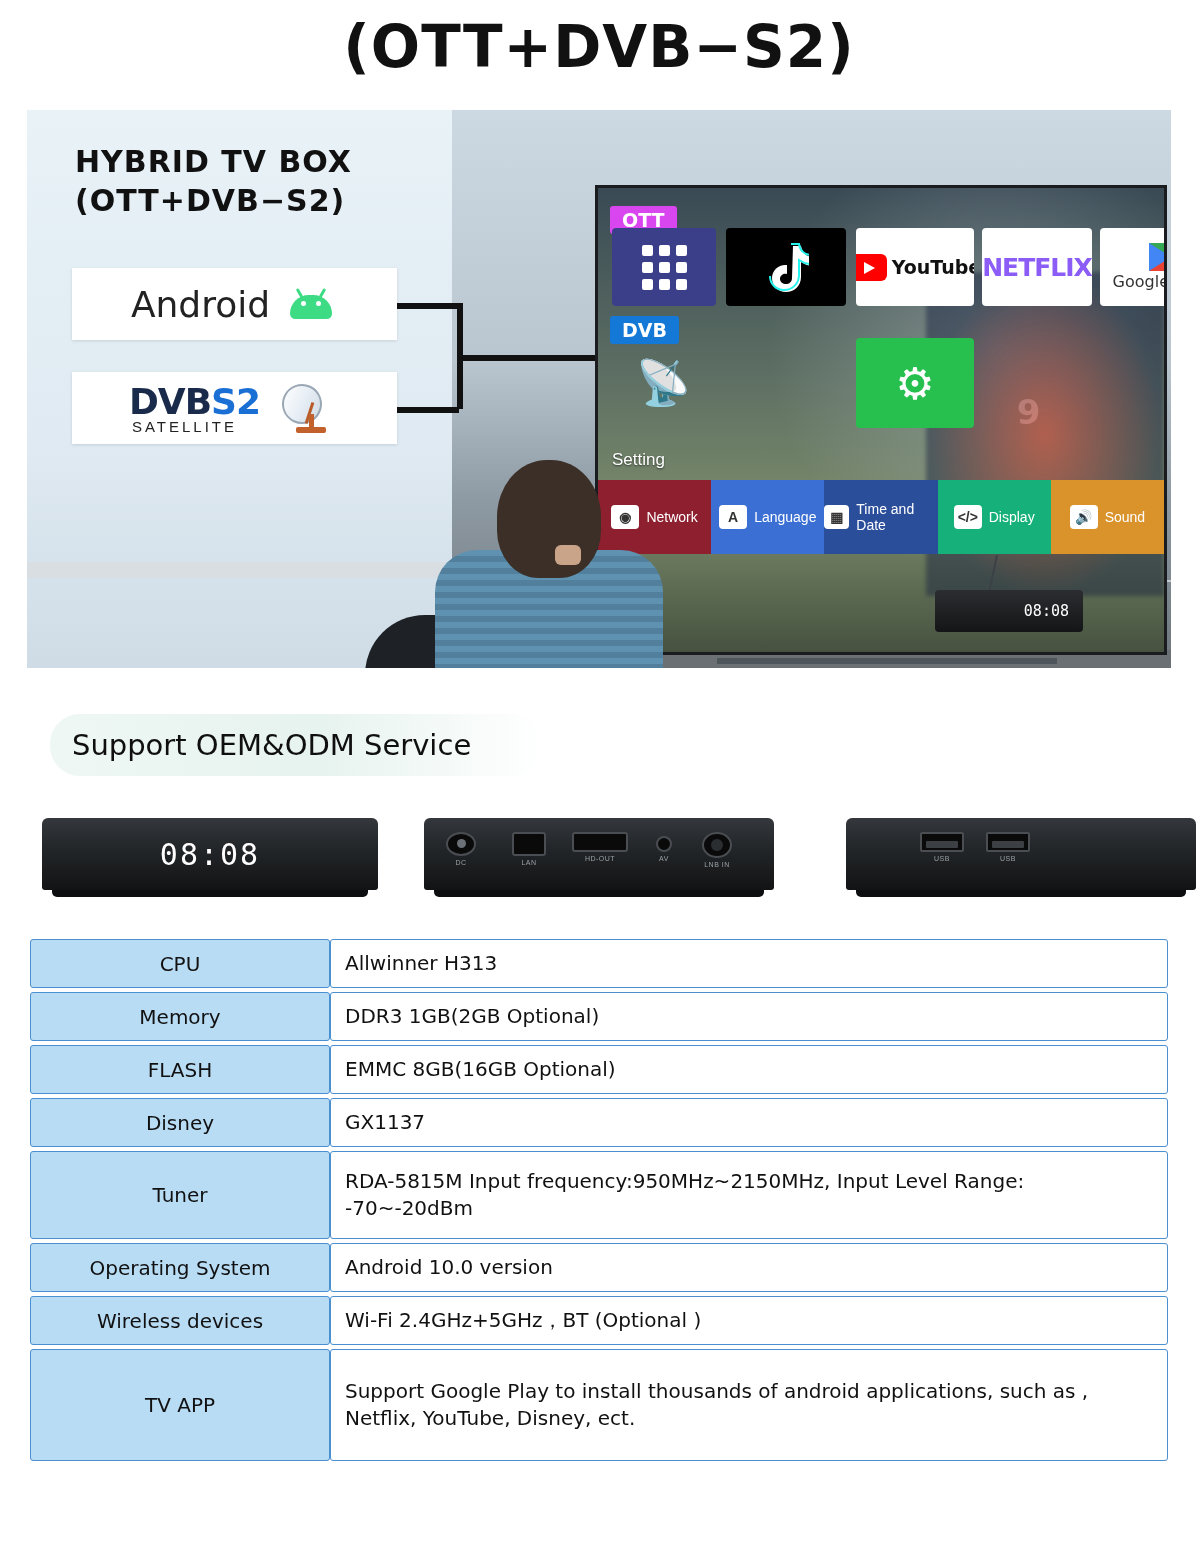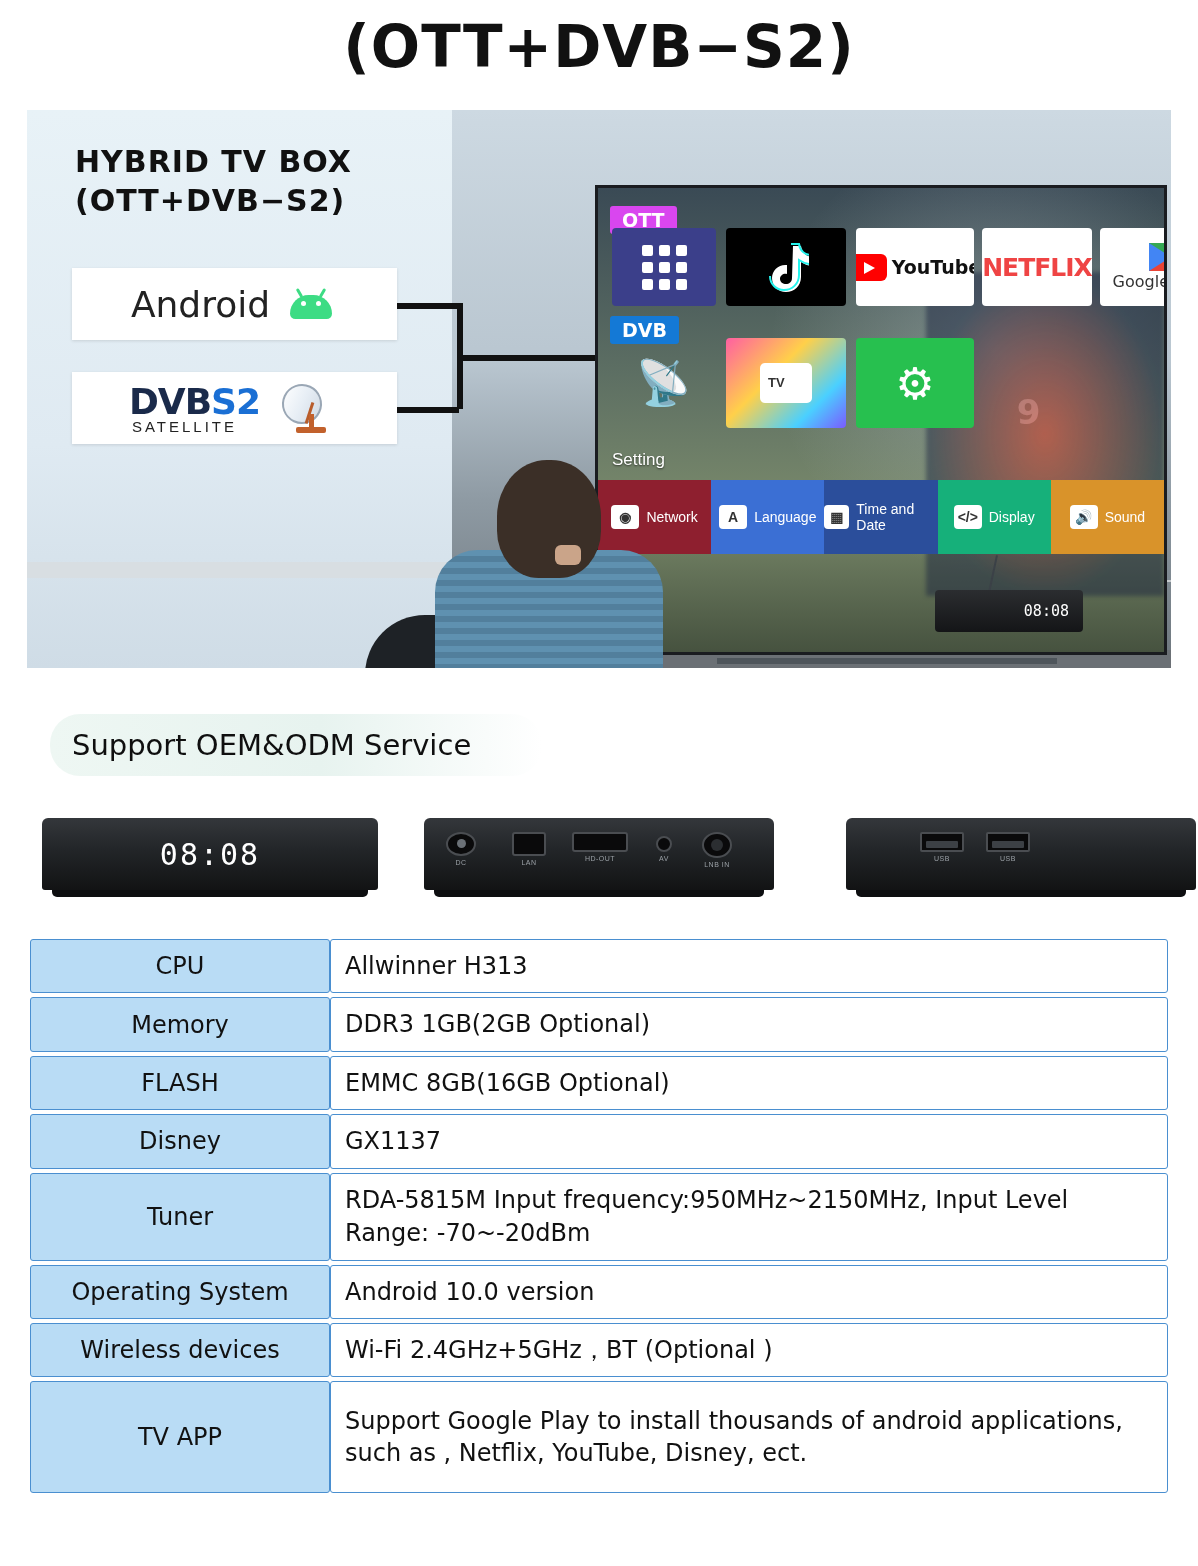--- a/index.html
+++ b/index.html
@@ -161,21 +161,21 @@
 
   .yt-logo { display:flex; align-items:center; gap:5px; }
   .yt-play {
     width: 38px; height: 27px; background:#ff0000; border-radius:6px; position:relative;
   }
   .yt-play::after {
     content:""; position:absolute; left:15px; top:8px;
     border-left: 11px solid #fff; border-top: 6px solid transparent; border-bottom: 6px solid transparent;
   }
   .yt-word { font-size:19px; font-weight:bold; color:#111; font-family:"DejaVu Sans",sans-serif;}
-  .netflix-word { color:#ef4444; font-weight:bold; font-size:25px; letter-spacing:-1px; font-family:"DejaVu Sans",sans-serif;}
+  .netflix-word { color:#8b5cf6; font-weight:bold; font-size:25px; letter-spacing:-1px; font-family:"DejaVu Sans",sans-serif;}
   .gplay { display:flex; flex-direction:column; align-items:center; gap:1px; }
   .gplay-tri {
     width:0;height:0;
     border-top: 14px solid #34a853;
     border-bottom: 14px solid #ea4335;
     border-left: 22px solid #4285f4;
     position:relative;
   }
   .gplay-word { font-size:16px; color:#333; font-family:"DejaVu Sans",sans-serif;}
 
@@ -298,21 +298,21 @@
   .hole-usb::after { content:""; display:block; height:7px; background:#3c4045; margin:7px 4px 0 4px; border-radius:1px;}
 
   
   .spec {
     position:absolute; left: 30px; top: 935px; width: 1138px;
     border-collapse: separate; border-spacing: 0 4px;
   }
   .spec tr td {
     border: 1.5px solid #4a8fd0;
     padding: 10px 14px;
-    font-size: 24px;
+    font-size: 20px;
     color: #111;
     font-family: "DejaVu Sans", sans-serif;
   }
   .spec tr td.k {
     width: 300px;
     background: #b9dcf5;
     text-align: center;
     border-radius: 3px;
   }
   .spec tr td.v {
@@ -408,25 +408,20 @@
       </div>
       <div class="tile row1 t-gplay">
         <span class="gplay">
           <span class="gplay-tri"></span>
           <span class="gplay-word">Google Play</span>
         </span>
       </div>
 
       <div class="tile row2 t-sat">
         <span class="sat-icon">📡</span>
-      </div>
-      <div class="tile row2 t-tv">
-        <span class="tv-glyph">
-            <span>TV</span>
-          </span>
       </div>
       <div class="tile row2 t-gear">
         <span class="gear">⚙</span>
       </div>
 
       <div class="setting-label">Setting</div>
 
       <div class="row3">
         <div class="r3-cell c-net">
           <span class="ic">◉</span>

